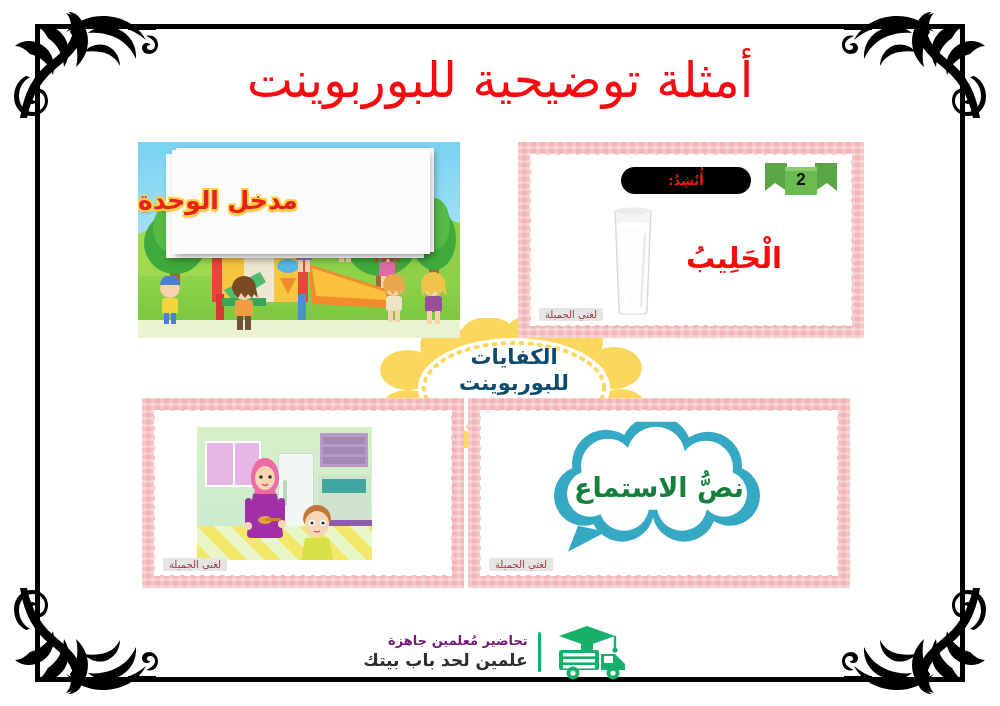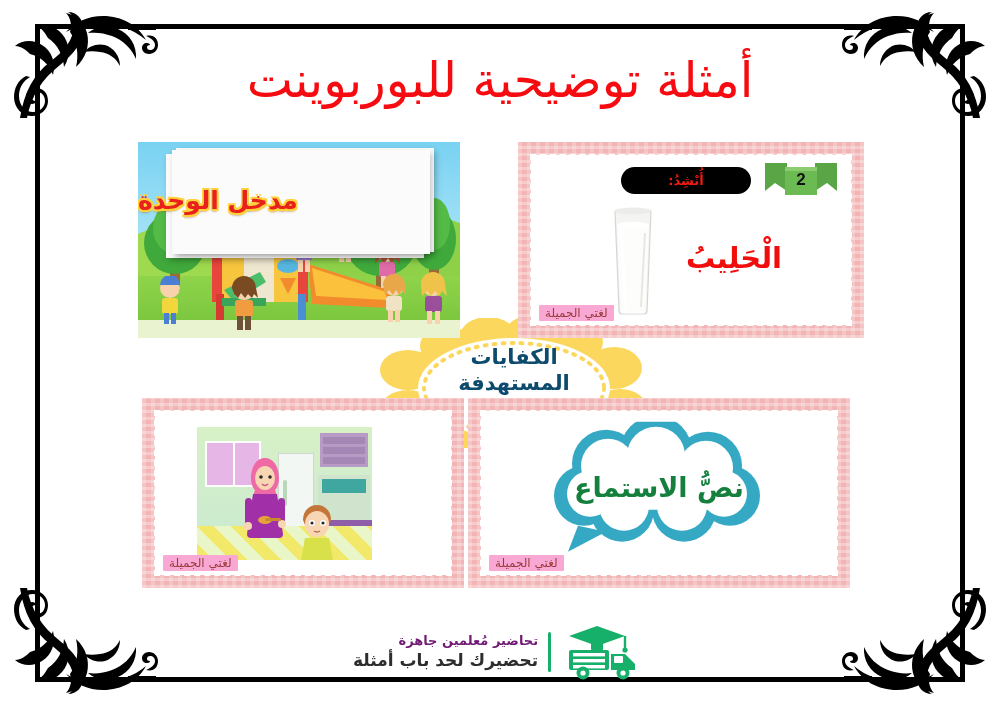--- a/index.html
+++ b/index.html
@@ -50,22 +50,22 @@
   }
   .card-inner{
     position:relative;width:100%;height:100%;
     background:#ffffff;
     outline:2px dashed #ffffff;
     outline-offset:-1px;
     overflow:hidden;
   }
   .card-foot{
     position:absolute;left:8px;bottom:4px;
-    background:#f9a8d4;color:#9a3b3b;
-    font-size:12px;padding:1px 6px;
+    background:#e5e5e5;color:#9a3b3b;
+    font-size:10px;padding:1px 6px;
     direction:rtl;white-space:nowrap;
     border-radius:1px;
   }
 
   
   #card-unit{left:138px;top:142px;width:322px;height:196px;padding:0;background:none;}
   #card-unit .card-inner{outline:none;}
   .sky{position:absolute;inset:0;background:linear-gradient(#79d2f2 0%,#a9e4f7 55%,#cdeffc 72%);}
   .hill{position:absolute;border-radius:50% 50% 0 0;}
   .h1{left:-20px;bottom:48px;width:200px;height:70px;background:#9ed94f;}
@@ -228,21 +228,21 @@
         <ellipse cx="210" cy="116" rx="28" ry="20"></ellipse>
         <ellipse cx="165" cy="124" rx="28" ry="19"></ellipse>
         <ellipse cx="120" cy="124" rx="28" ry="19"></ellipse>
         <ellipse cx="76" cy="114" rx="27" ry="20"></ellipse>
       </g>
       <ellipse cx="146" cy="70" rx="96" ry="50" fill="#ffffff"></ellipse>
       <ellipse cx="146" cy="70" rx="90" ry="45" fill="none" stroke="#fbd85d" stroke-width="4" stroke-dasharray="2 7" stroke-linecap="round"></ellipse>
     </svg>
     <div style="position:absolute;left:0;right:0;top:26px;text-align:center;direction:rtl;color:#0c4a6e;font-size:21px;font-weight:bold;line-height:1.25;">
       <div>الكفايات</div>
-      <div>المستهدفة</div>
+      <div>للبوربوينت</div>
     </div>
   </div>
 
   <div class="card" id="card-unit">
     <div class="card-inner">
       <div class="sky"></div>
       <svg style="position:absolute;left:70px;bottom:48px;" width="240" height="120" viewBox="0 0 240 120">
         <g fill="none" stroke-width="7">
           <path d="M6 120 A114 114 0 0 1 234 120" stroke="#f06262"></path>
           <path d="M14 120 A106 106 0 0 1 226 120" stroke="#f9a34a"></path>
@@ -450,21 +450,21 @@
         </svg>
         <div class="cloud-text">نصُّ الاستماع</div>
       </div>
       <div class="card-foot">لغتي الجميلة</div>
     </div>
   </div>
 
   <div class="logo">
     <div class="logo-text">
       <div class="logo-l1">تحاضير مُعلمين جاهزة</div>
-      <div class="logo-l2">تحضيرك لحد باب أمثلة</div>
+      <div class="logo-l2">علمين لحد باب بيتك</div>
     </div>
     <div class="logo-div"></div>
     <svg class="logo-truck" viewBox="0 0 86 56">
       <polygon points="36,2 64,12 36,22 8,12" fill="#17b06b"></polygon>
       <path d="M30 18v7c0 3 12 3 12 0v-7z" fill="#17b06b"></path>
       <path d="M64 12v12" stroke="#17b06b" stroke-width="2.4"></path>
       <circle cx="64" cy="26" r="2.6" fill="#17b06b"></circle>
       <rect x="8" y="26" width="40" height="20" rx="2" fill="#17b06b"></rect>
       <rect x="12" y="29" width="32" height="3.4" fill="#ffffff"></rect>
       <rect x="12" y="35" width="32" height="3.4" fill="#ffffff"></rect>

